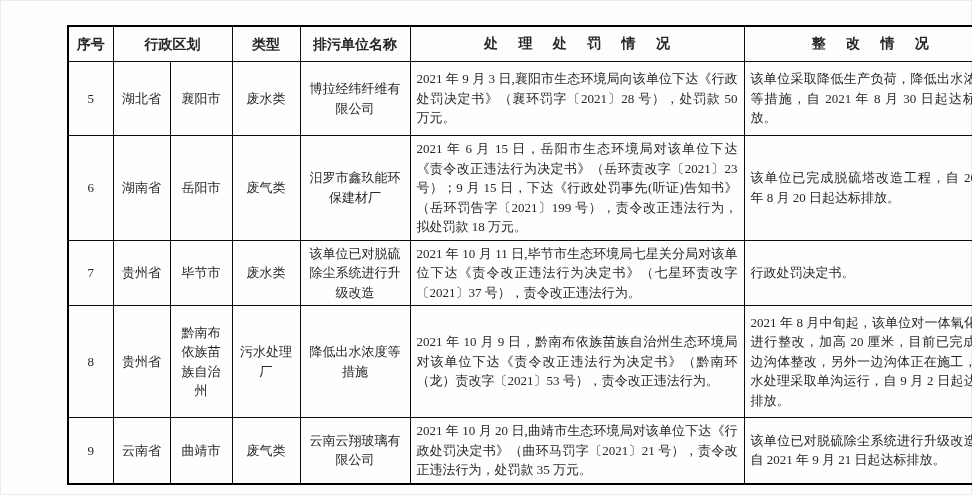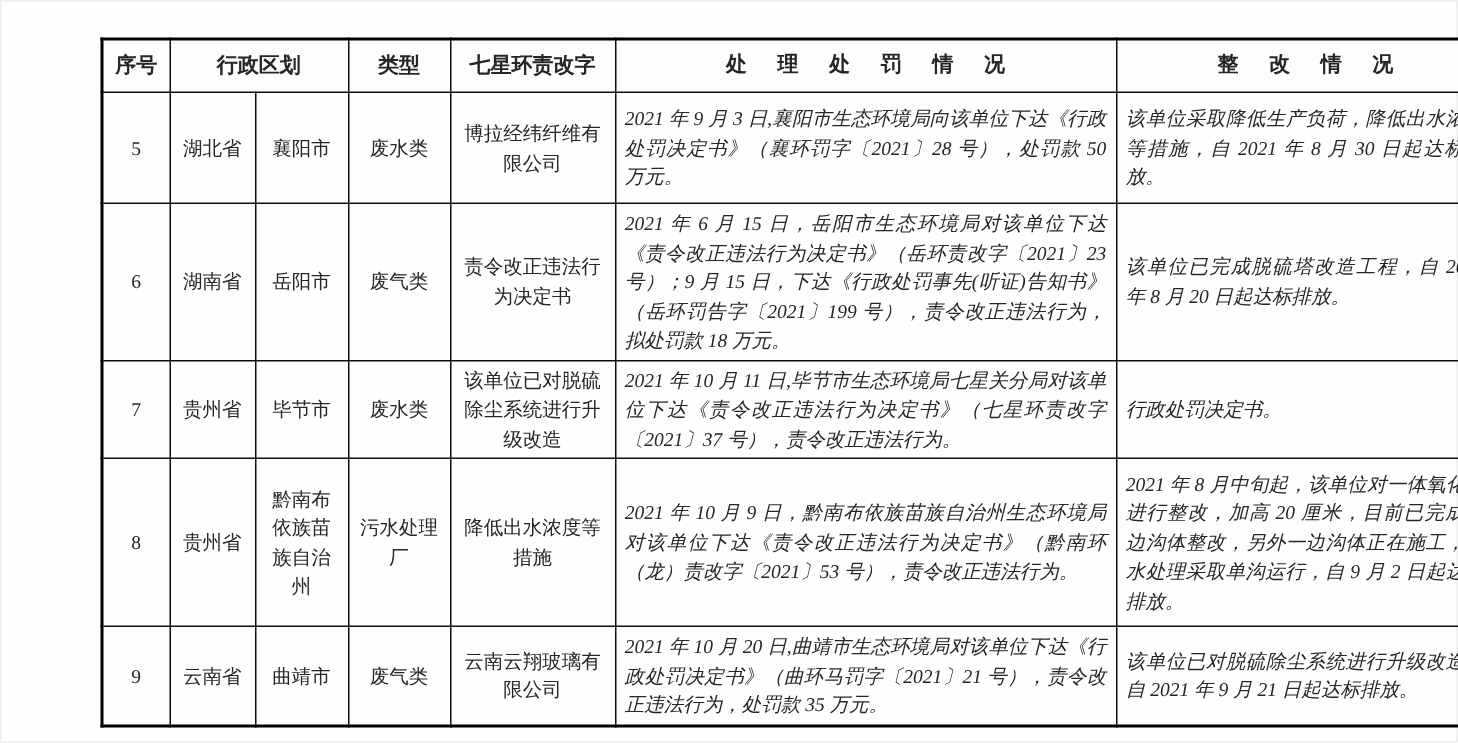--- a/index.html
+++ b/index.html
@@ -41,21 +41,21 @@
   table.penalty-table th {
     font-size: 14px;
     font-weight: bold;
     text-align: center;
     height: 30px;
     padding: 2px 2px;
     background: #fdfdfd;
   }
   th.spread { letter-spacing: 6px; text-indent: 6px; font-family: Liberation Mono, monospace; }
   td.center { text-align: center; }
-  td.longtext { text-align: justify; text-justify: inter-character; padding: 5px 8px; font-style: italic; }
+  td.longtext { text-align: justify; text-justify: inter-character; padding: 5px 8px; }
   tr.r5 { height: 74px; }
   tr.r6 { height: 100px; }
   tr.r7 { height: 61px; }
   tr.r8 { height: 112px; }
   tr.r9 { height: 57px; }
 </style>
 </head>
 <body>
 
 <div class="page">
@@ -67,41 +67,41 @@
       <col style="width:68px">
       <col style="width:110px">
       <col style="width:334px">
       <col style="width:253px">
     </colgroup>
     <thead>
       <tr>
         <th>序号</th>
         <th colspan="2">行政区划</th>
         <th>类型</th>
-        <th>七星环责改字</th>
+        <th>排污单位名称</th>
         <th class="spread">处 理 处 罚 情 况</th>
         <th class="spread">整 改 情 况</th>
       </tr>
     </thead>
     <tbody>
       <tr class="r5">
         <td class="center">5</td>
         <td class="center">湖北省</td>
         <td class="center">襄阳市</td>
         <td class="center">废水类</td>
         <td class="center">博拉经纬纤维有限公司</td>
         <td class="longtext">2021 年 9 月 3 日,襄阳市生态环境局向该单位下达《行政处罚决定书》（襄环罚字〔2021〕28 号），处罚款 50 万元。</td>
         <td class="longtext">该单位采取降低生产负荷，降低出水浓度等措施，自 2021 年 8 月 30 日起达标排放。</td>
       </tr>
       <tr class="r6">
         <td class="center">6</td>
         <td class="center">湖南省</td>
         <td class="center">岳阳市</td>
         <td class="center">废气类</td>
-        <td class="center">责令改正违法行为决定书</td>
+        <td class="center">汨罗市鑫玖能环保建材厂</td>
         <td class="longtext">2021 年 6 月 15 日，岳阳市生态环境局对该单位下达《责令改正违法行为决定书》（岳环责改字〔2021〕23 号）；9 月 15 日，下达《行政处罚事先(听证)告知书》（岳环罚告字〔2021〕199 号），责令改正违法行为，拟处罚款 18 万元。</td>
         <td class="longtext">该单位已完成脱硫塔改造工程，自 2021 年 8 月 20 日起达标排放。</td>
       </tr>
       <tr class="r7">
         <td class="center">7</td>
         <td class="center">贵州省</td>
         <td class="center">毕节市</td>
         <td class="center">废水类</td>
         <td class="center">该单位已对脱硫除尘系统进行升级改造</td>
         <td class="longtext">2021 年 10 月 11 日,毕节市生态环境局七星关分局对该单位下达《责令改正违法行为决定书》（七星环责改字〔2021〕37 号），责令改正违法行为。</td>

